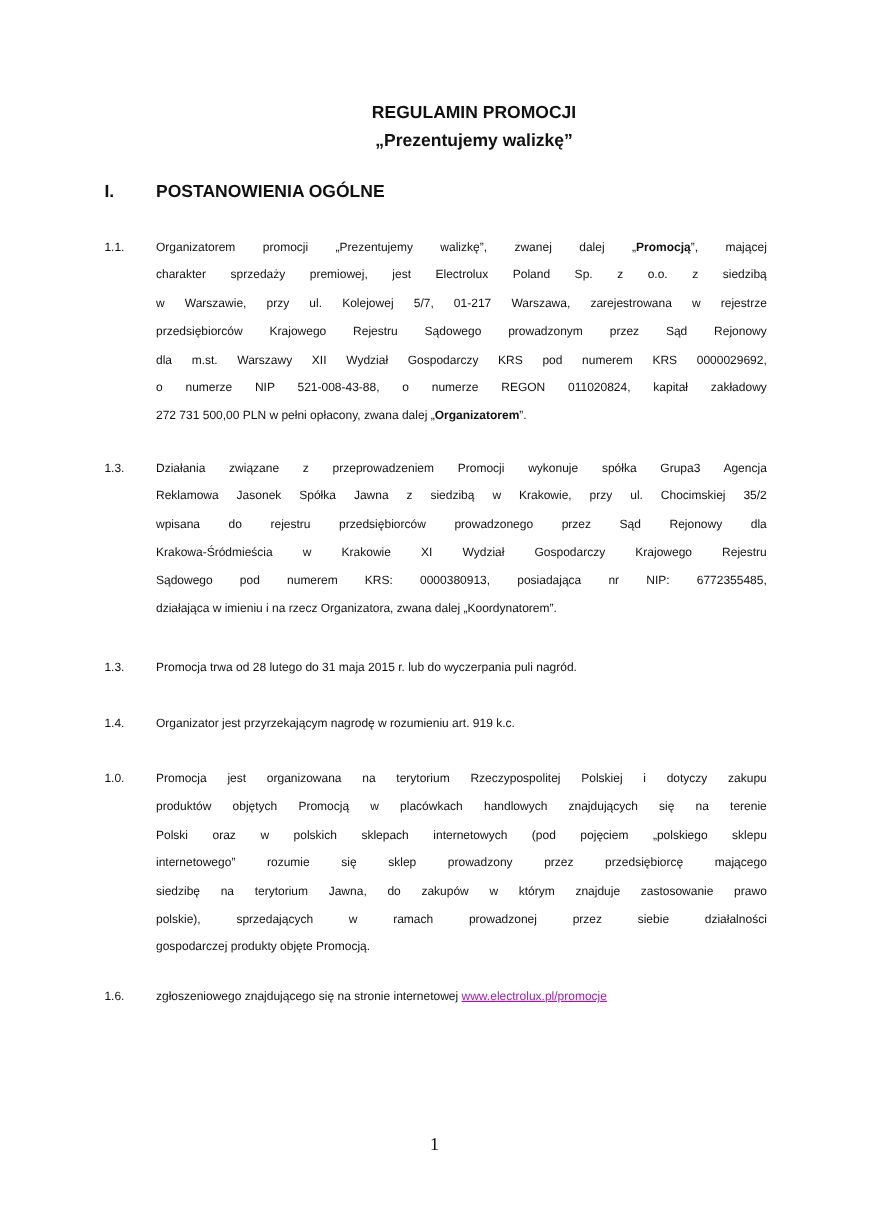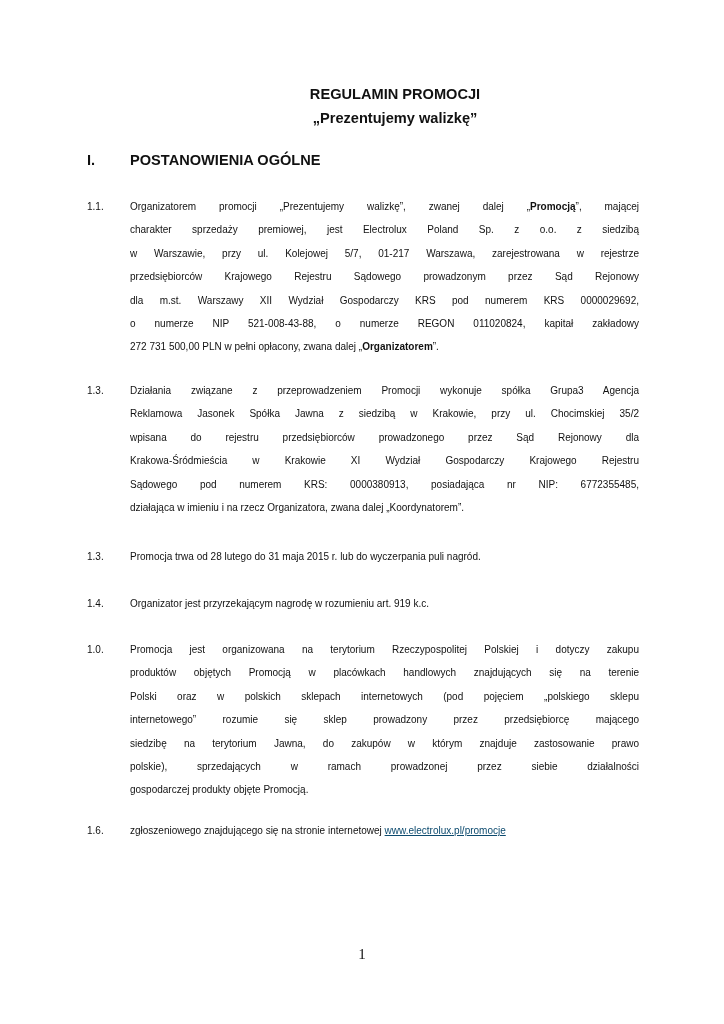--- a/index.html
+++ b/index.html
@@ -10,21 +10,21 @@
            font-weight: bold; font-size: 14.6px; padding-left: 33px; }
   .heading { position: absolute; left: 87px; font-weight: bold; font-size: 14.6px; }
   .heading .num { display: inline-block; width: 43px; }
   .clause { position: absolute; left: 87px; width: 552px; font-size: 10px;
             line-height: 23.4px; }
   .clause .num { position: absolute; left: 0; top: 0; }
   .clause .body { margin-left: 43px; text-align: justify; }
   .clause .body .ln { display: block; text-align: justify; text-align-last: justify; white-space: nowrap; }
   .clause .body .ln.last { text-align-last: left; }
   b { font-weight: bold; }
-  a.link { color: #0c4a6e; text-decoration: underline; }
+  a.link { color: #a21caf; text-decoration: underline; }
   .pagenum { position: absolute; left: 0; width: 724px; top: 946px; text-align: center;
              font-family: "Liberation Serif", serif; font-size: 15px; }
 </style>
 </head>
 <body>
 
 <div class="page">
 
   <div class="title" style="top:86px;">REGULAMIN PROMOCJI</div>
   <div class="title" style="top:110px;">„Prezentujemy walizkę”</div>

